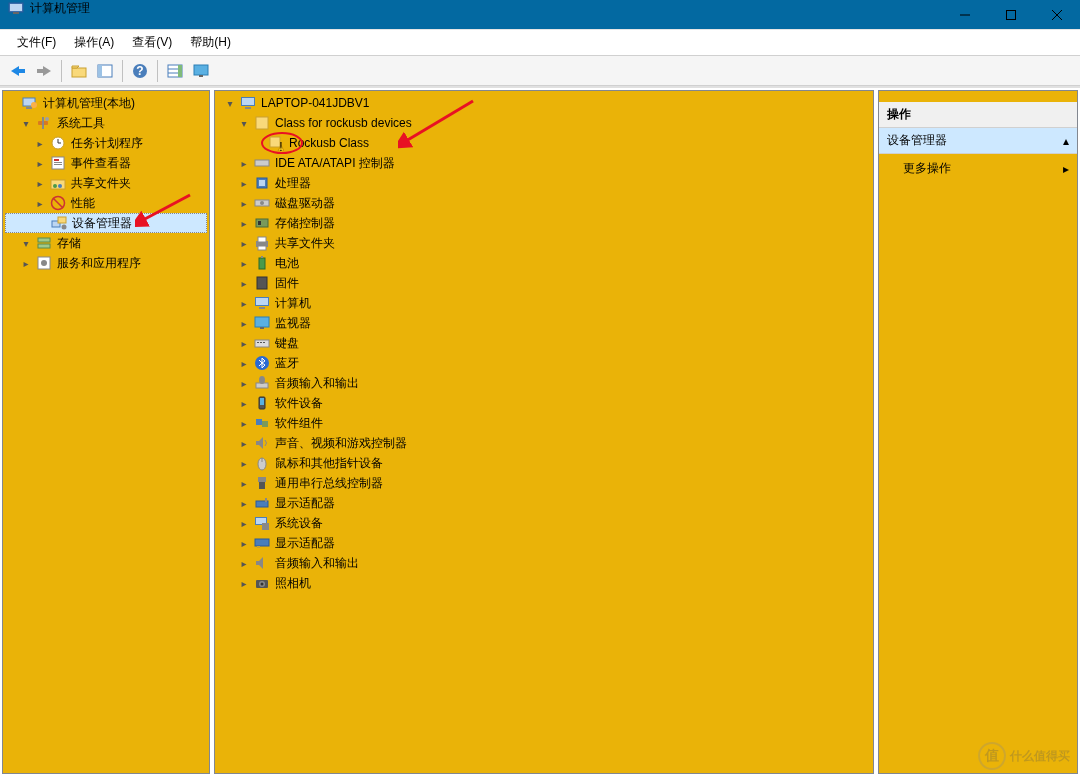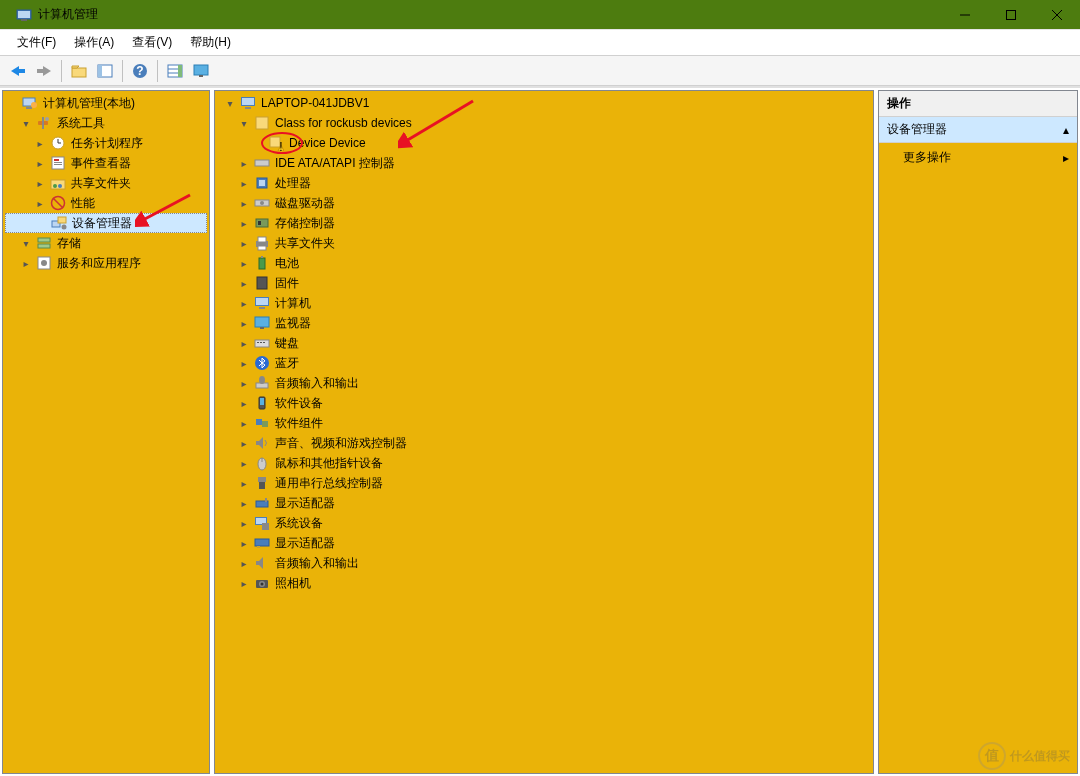--- a/index.html
+++ b/index.html
@@ -1,19 +1,19 @@
 <!DOCTYPE html>
 <html><head>
   <meta charset="utf-8">
   <style>
     * { box-sizing: border-box; margin: 0; padding: 0; font-family: "Microsoft YaHei", "Segoe UI", sans-serif; font-size: 12px; }
     body { background: #fff; width: 1080px; height: 776px; overflow: hidden; position: relative; }
 
     
-    .titlebar { height: 30px; background: #4d7c0f; display: flex; align-items: center; padding-left: 16px; border-bottom: 1px solid #e5e5e5; }
+    .titlebar { height: 30px; background: #0369a1; display: flex; padding-left: 8px; border-bottom: 1px solid #e5e5e5; }
     .titlebar .app-icon { width: 16px; height: 16px; margin-right: 6px; }
     .titlebar .title { flex: 1; color: #000; }
     .titlebar .win-btns { display: flex; }
     .titlebar .win-btn { width: 46px; height: 30px; display: flex; align-items: center; justify-content: center; color: #000; }
 
     
     .menubar { height: 26px; background: #fff; display: flex; align-items: center; padding-left: 8px; border-bottom: 1px solid #d0d0d0; }
     .menubar .menu-item { padding: 3px 9px; text-align: center; }
 
     
@@ -31,21 +31,21 @@
     
     .tree { padding: 2px; overflow: auto; height: 100%; }
     .tree-item { display: flex; align-items: center; height: 20px; white-space: nowrap; user-select: none; }
     .tree-item.selected { background: #cde8ff; border: 1px dotted #888; }
     .tree-item .indent { display: inline-block; }
     .tree-item .expander { width: 14px; height: 14px; display: inline-flex; align-items: center; justify-content: center; color: #555; font-size: 10px; }
     .tree-item .icon { width: 16px; height: 16px; display: inline-flex; align-items: center; justify-content: center; margin: 0 3px; }
     .tree-item .label { padding: 0 2px; }
 
     
-    .right-panel .header { background: #f0f0f0; padding: 4px 8px; font-weight: bold; border-bottom: 1px solid #d0d0d0; }
+    .right-panel .header { background: #f0f0f0; padding: 4px 8px; font-weight: bold; border-bottom: 1px solid #d0d0d0; margin-top: 11px; }
     .right-panel .section-title { background: #cde8ff; padding: 4px 8px; display: flex; justify-content: space-between; align-items: center; border-bottom: 1px solid #d0d0d0; }
     .right-panel .action-item { padding: 6px 8px 6px 24px; display: flex; justify-content: space-between; align-items: center; }
 
     
     .annotation { position: absolute; pointer-events: none; }
     .red-circle { position: absolute; border: 2px solid #e81123; border-radius: 50%; width: 42px; height: 22px; pointer-events: none; }
 
     
     .svg16 { width: 16px; height: 16px; }
     
@@ -279,21 +279,21 @@
         </div>
       <div class="tree-item">
           <span class="indent" style="width:48px"></span>
           <span class="icon">
             <svg class="svg16" viewBox="0 0 16 16">
               <rect x="2" y="2" width="10" height="10" fill="#f9d97a" stroke="#c9a030"></rect>
               <polygon points="10,16 16,16 13,10" fill="#ffd020" stroke="#c99000"></polygon>
               <text x="13" y="16" text-anchor="middle" font-size="7">!</text>
             </svg>
           </span>
-          <span class="label">Device Device</span>
+          <span class="label">Rockusb Class</span>
         </div>
       <div class="tree-item">
           <span class="indent" style="width:20px"></span>
           <span class="expander">▸</span>
           <span class="icon">
             <svg class="svg16" viewBox="0 0 16 16">
               <rect x="1" y="5" width="14" height="6" fill="#ccc" stroke="#888"></rect>
             </svg>
           </span>
           <span class="label">IDE ATA/ATAPI 控制器</span>

